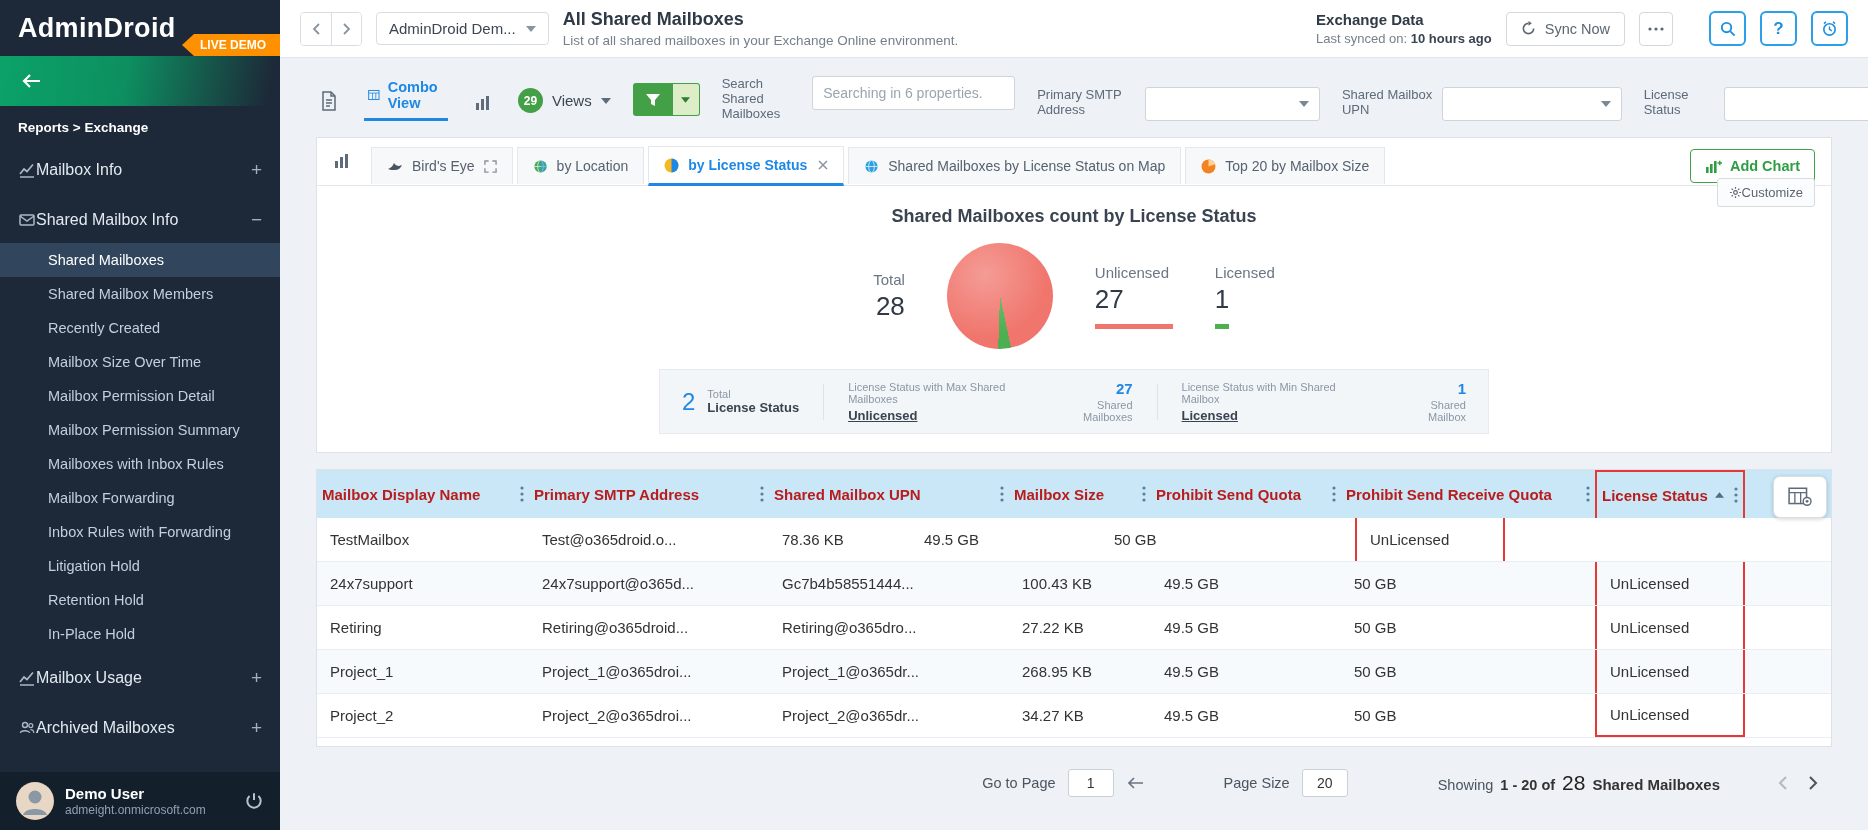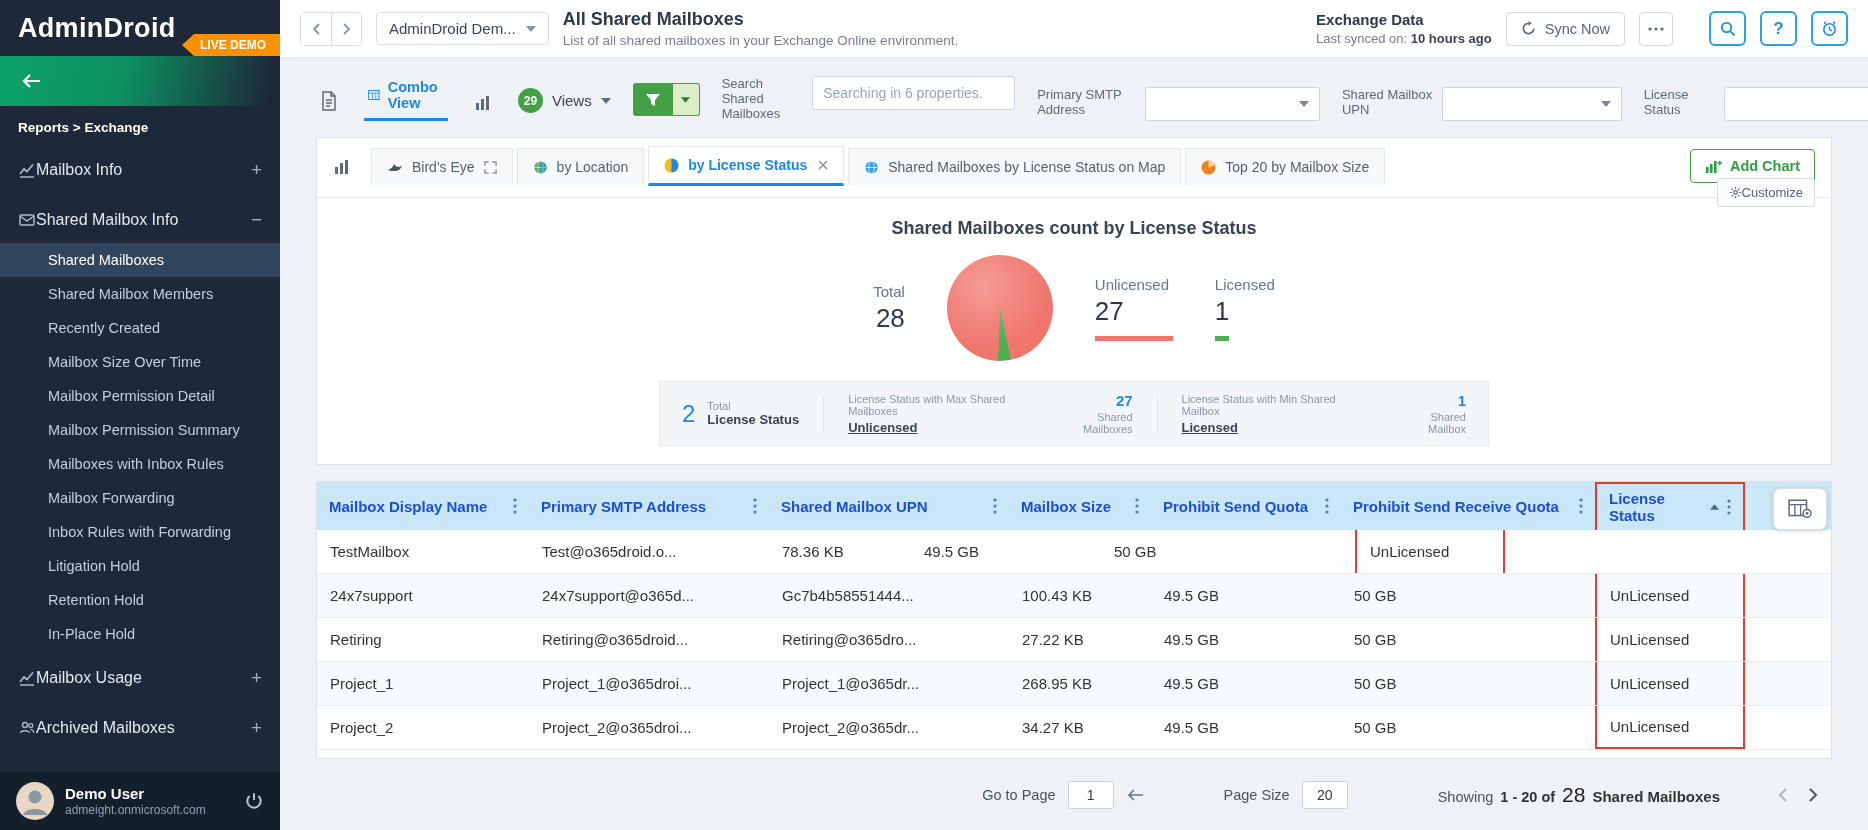--- a/index.html
+++ b/index.html
@@ -71,21 +71,21 @@
   .select-box { width:228px; height:34px; border:1px solid #cdd4db; border-radius:3px; background:#fff; display:flex;
     align-items:center; justify-content:flex-end; padding:0 10px; cursor:pointer; color:#7a8794; }
   .tb-actions { margin-left:auto; display:flex; gap:14px; padding-bottom:5px; }
   .act-btn { width:43px; height:36px; border-radius:5px; display:flex; align-items:center; justify-content:center; cursor:pointer; color:#fff; }
   .act-green { background:#43a047; }
   .act-blue { background:#1e88e5; }
 
   
   .panel { background:#fff; border:1px solid #dde2e8; margin:0 10px; }
   .chart-panel { position:relative; padding-bottom:8px; }
-  .tabs-row { display:flex; align-items:flex-end; gap:4px; padding:8px 14px 12px; border-bottom:1px solid #e4e8ec; }
+  .tabs-row { display:flex; align-items:center; gap:4px; padding:8px 14px 0; border-bottom:1px solid #e4e8ec; }
   .tabs-icon { color:#5f6b7a; margin:0 16px 10px 2px; }
   .tab { display:flex; align-items:center; gap:9px; padding:10px 15px; font-size:14px; color:#566270; background:#f7f8f9;
     border:1px solid #e4e8ec; border-bottom:none; cursor:pointer; white-space:nowrap; }
   .tab.active { background:#fff; color:#1e88e5; border-bottom:3px solid #1e88e5; margin-bottom:-1px; font-weight:bold; }
   .tab .close { color:#8a939e; margin-left:2px; cursor:pointer; }
   .add-chart { position:absolute; top:11px; right:16px; display:flex; align-items:center; gap:8px; border:1px solid #43a047;
     color:#2e9e44; border-radius:4px; padding:8px 14px; font-size:14.5px; font-weight:bold; background:#fff; cursor:pointer; z-index:2; }
   .customize { position:absolute; top:40px; right:16px; display:flex; align-items:center; border:1px solid #d7dce1;
     color:#5b6672; border-radius:3px; padding:6px 11px; font-size:13px; background:#fbfcfd; cursor:pointer; z-index:2; }
   .chart-title { text-align:center; font-size:18px; color:#3a4450; margin:20px 0 6px; }
@@ -106,21 +106,21 @@
   .stat-mini { font-size:11px; color:#8a97a5; }
   .stat-name { font-size:13px; color:#394450; font-weight:bold; }
   .stat-block { display:flex; align-items:center; justify-content:space-between; flex:1; gap:16px; }
   .stat-link { font-size:13px; color:#394450; font-weight:bold; text-decoration:underline; margin-top:3px; cursor:pointer; }
   .stat-val { font-size:15px; color:#1e88e5; font-weight:bold; text-align:right; }
   .stat-unit { font-size:11px; color:#8a97a5; text-align:right; margin-top:2px; }
 
   
   .table-panel { margin-top:16px; position:relative; }
   .thead { display:flex; background:#c9e7f6; height:48px; }
-  .th { display:flex; align-items:center; padding:0 12px; font-size:15px; font-weight:bold; color:#1d4ed8; }
+  .th { display:flex; align-items:center; padding:0 5px; font-size:15px; font-weight:bold; color:#b91c1c; }
   .th .kebab { margin-left:auto; color:#55809d; cursor:pointer; padding-left:8px; }
   .th .sort { color:#4a6e86; margin-left:7px; }
   .c0{width:212px}.c1{width:240px}.c2{width:240px}.c3{width:142px}.c4{width:190px}.c5{width:254px}.c6{width:150px}
   .trow { display:flex; height:44px; border-bottom:1px solid #e9eef2; background:#fff; }
   .trow:nth-child(even) { background:#f7fafc; }
   .td { display:flex; align-items:center; padding:0 13px; font-size:15px; color:#333; }
   .th.lic { border:2px solid #e53935; border-bottom:none; }
   .td.lic { border-left:2px solid #e53935; border-right:2px solid #e53935; }
   .trow:last-child .td.lic { border-bottom:2px solid #e53935; }
   .col-settings { position:absolute; top:6px; right:4px; width:54px; height:42px; background:#fff; border:1px solid #d9dee3;

